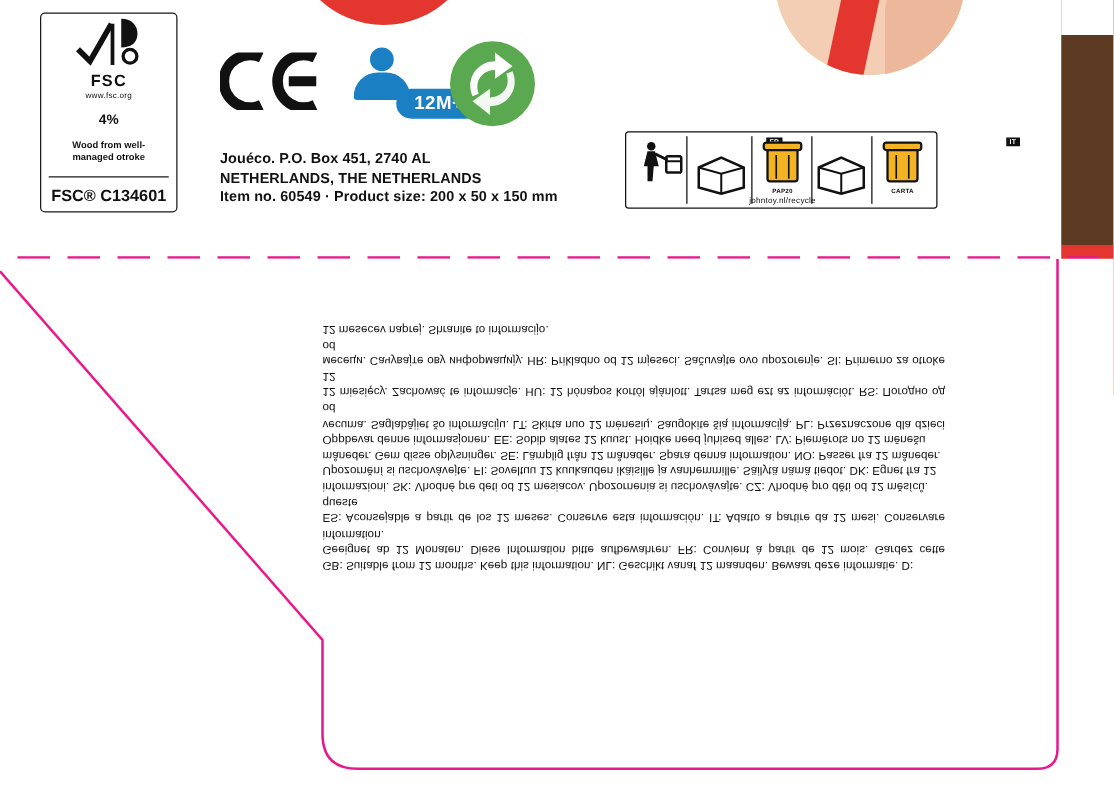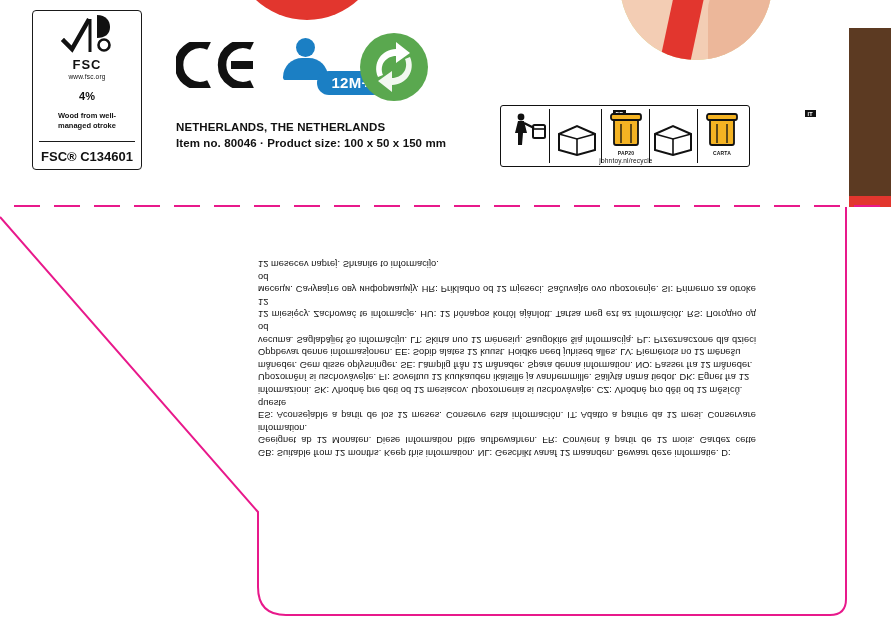--- a/index.html
+++ b/index.html
@@ -334,22 +334,23 @@
   </div>
 
   <div class="green-roundel">
     <svg width="68" height="68" viewBox="0 0 68 68" xmlns="http://www.w3.org/2000/svg">
       <path d="M18 44 C12 30 22 16 36 16 L36 9 L50 20 L36 30 L36 23 C26 23 19 32 23 42 Z" fill="#ffffff"></path>
       <path d="M50 24 C56 38 46 52 32 52 L32 59 L18 48 L32 38 L32 45 C42 45 49 36 45 26 Z" fill="#ffffff" opacity="0.92"></path>
     </svg>
   </div>
 
   <div class="address">
+    <div>Jouéco. P.O. Box 451, 2740 AL</div>
     <div>NETHERLANDS, THE NETHERLANDS</div>
-    <div>Item no. 80046 · Product size: 100 x 50 x 150 mm</div>
+    <div>Item no. 60549 · Product size: 200 x 50 x 150 mm</div>
   </div>
 
   <div class="recycle-strip">
     <div class="rs-divider" style="left:48px"></div>
     <div class="rs-divider" style="left:100px"></div>
     <div class="rs-divider" style="left:148px"></div>
     <div class="rs-divider" style="left:196px"></div>
 
     <div class="rs-cell" style="left:6px;width:42px">
       <svg width="42" height="42" viewBox="0 0 42 42" style="margin-top:5px" xmlns="http://www.w3.org/2000/svg">

